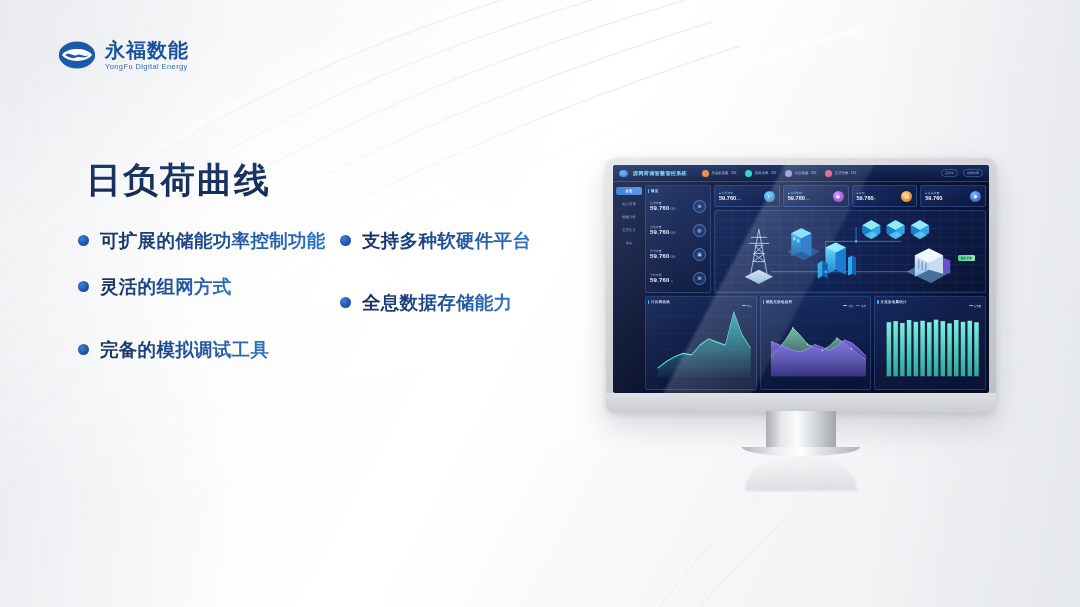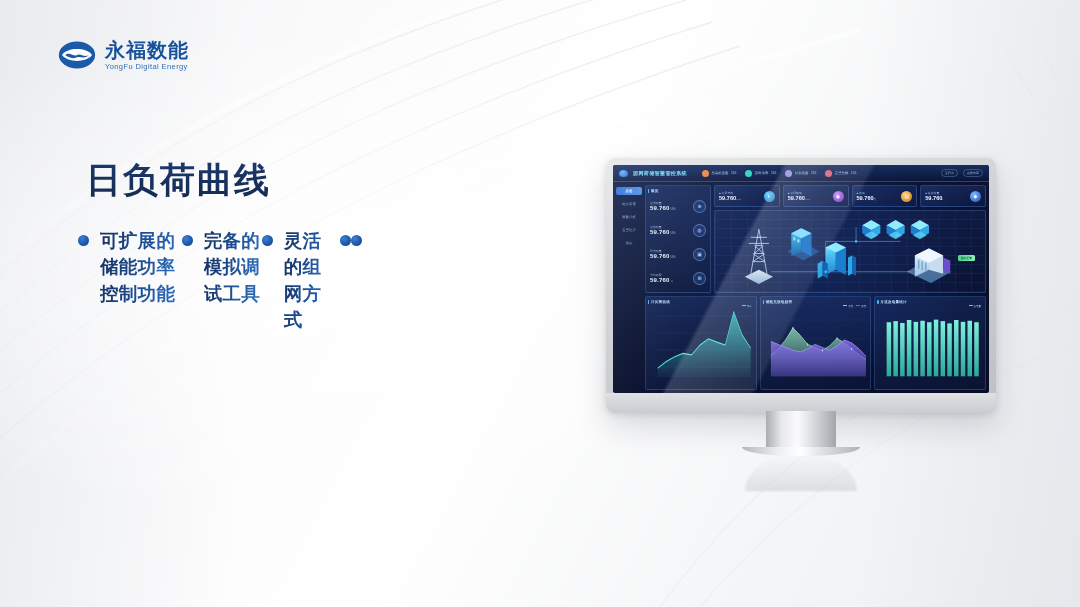--- a/index.html
+++ b/index.html
@@ -75,21 +75,21 @@
   .bullets {
     position: absolute;
     left: 78px;
     top: 228px;
     width: 510px;
     display: grid;
     grid-template-columns: 248px 248px;
     column-gap: 14px;
     row-gap: 0;
   }
-  .bullet-col { display: flex; flex-direction: row; }
+  .bullet-col { display: flex; flex-direction: column; }
   .bullet {
     display: flex;
     align-items: flex-start;
     gap: 11px;
     margin-bottom: 22px;
   }
   .bullet.tall { margin-bottom: 20px; }
   .dot {
     width: 11px;
     height: 11px;
@@ -383,35 +383,37 @@
   </div>
 
   <div class="title">日负荷曲线</div>
 
   <div class="bullets">
     <div class="bullet-col">
       <div class="bullet tall">
         <span class="dot"></span>
         <span class="bullet-text">可扩展的储能功率控制功能</span>
       </div>
+      <div class="bullet" style="margin-bottom:36px">
+        <span class="dot"></span>
+        <span class="bullet-text">灵活的组网方式</span>
+      </div>
       <div class="bullet">
         <span class="dot"></span>
         <span class="bullet-text">完备的模拟调试工具</span>
-      </div>
-      <div class="bullet" style="margin-bottom:36px">
-        <span class="dot"></span>
-        <span class="bullet-text">灵活的组网方式</span>
       </div>
     </div>
     <div class="bullet-col">
       <div class="bullet" style="margin-bottom:36px">
         <span class="dot"></span>
+        <span class="bullet-text">支持多种软硬件平台</span>
       </div>
       <div class="bullet">
         <span class="dot"></span>
+        <span class="bullet-text">全息数据存储能力</span>
       </div>
     </div>
   </div>
 
   <div class="monitor">
     <div class="bezel">
       <div class="screen">
         <div class="dash">
 
           <div class="dash-header">

